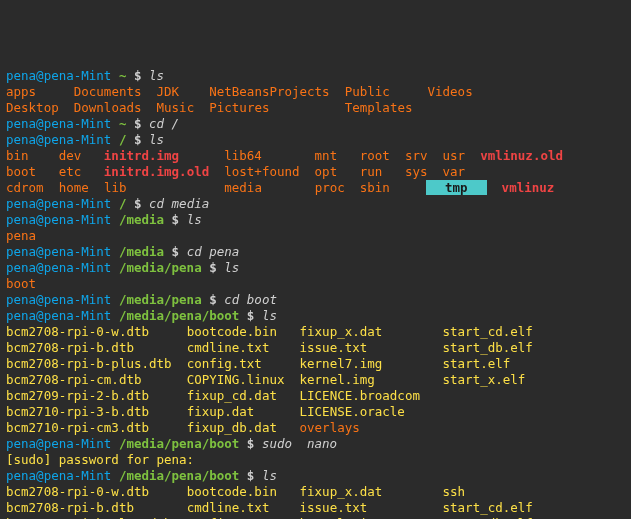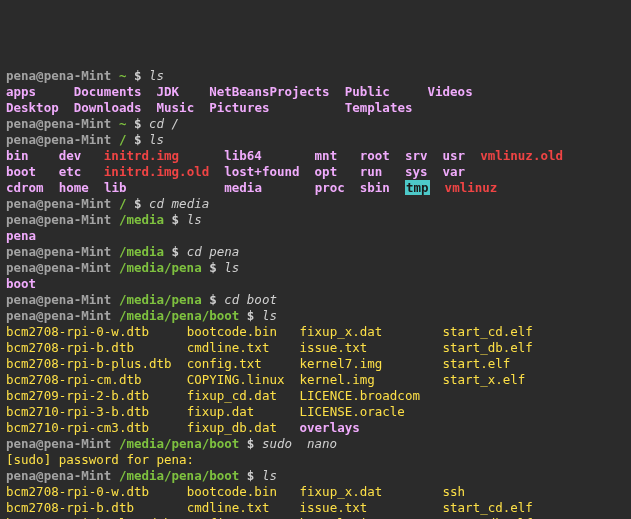--- a/index.html
+++ b/index.html
@@ -8,27 +8,27 @@
     font-family: "DejaVu Sans Mono", "Consolas", monospace;
     font-size: 12.5px;
     line-height: 16px;
     color: #d0d0d0;
     width: 631px;
     height: 519px;
     padding: 4px 6px;
     overflow: hidden;
     white-space: pre;
   }
-  .user { color: #a3a3a3; font-weight: bold; }
+  .user { color: #0ea5e9; font-weight: normal; }
   .path { color: #7ec13f; font-weight: bold; }
   .sep  { color: #d0d0d0; font-weight: bold; }
   .cmd  { color: #d0d0d0; font-style: italic; }
-  .dir  { color: #f0abfc; font-weight: bold; }
+  .dir  { color: #f97316; font-weight: normal; }
   .ln   { color: #ef4444; font-weight: bold; }
-  .hl   { background: #4dc9c9; color: #1a1a1a; font-weight: bold; padding: 0 1px; }
+  .hl   { background: #4dc9c9; color: #1a1a1a; font-weight: bold; padding: 0 19px; margin-left: 21px; }
   .file { color: #fde047; }
   .row  { display: block; }
 </style>
 </head>
 <body>
 
 
 
 <div id="term"><span class="row"><span class="user">pena@pena-Mint</span><span class="sep"> </span><span class="path">~</span><span class="sep"> $ </span><span class="cmd">ls</span></span><span class="row"><span class="dir">apps</span>     <span class="dir">Documents</span>  <span class="dir">JDK</span>    <span class="dir">NetBeansProjects</span>  <span class="dir">Public</span>     <span class="dir">Videos</span></span><span class="row"><span class="dir">Desktop</span>  <span class="dir">Downloads</span>  <span class="dir">Music</span>  <span class="dir">Pictures</span>          <span class="dir">Templates</span>  </span><span class="row"><span class="user">pena@pena-Mint</span><span class="sep"> </span><span class="path">~</span><span class="sep"> $ </span><span class="cmd">cd /</span></span><span class="row"><span class="user">pena@pena-Mint</span><span class="sep"> </span><span class="path">/</span><span class="sep"> $ </span><span class="cmd">ls</span></span><span class="row"><span class="dir">bin</span>    <span class="dir">dev</span>   <span class="ln">initrd.img</span>      <span class="dir">lib64</span>       <span class="dir">mnt</span>   <span class="dir">root</span>  <span class="dir">srv</span>  <span class="dir">usr</span>  <span class="ln">vmlinuz.old</span></span><span class="row"><span class="dir">boot</span>   <span class="dir">etc</span>   <span class="ln">initrd.img.old</span>  <span class="dir">lost+found</span>  <span class="dir">opt</span>   <span class="dir">run</span>   <span class="dir">sys</span>  <span class="dir">var</span>  </span><span class="row"><span class="dir">cdrom</span>  <span class="dir">home</span>  <span class="dir">lib</span>             <span class="dir">media</span>       <span class="dir">proc</span>  <span class="dir">sbin</span>  <span class="hl">tmp</span>  <span class="ln">vmlinuz</span></span><span class="row"><span class="user">pena@pena-Mint</span><span class="sep"> </span><span class="path">/</span><span class="sep"> $ </span><span class="cmd">cd media</span></span><span class="row"><span class="user">pena@pena-Mint</span><span class="sep"> </span><span class="path">/media</span><span class="sep"> $ </span><span class="cmd">ls</span></span><span class="row"><span class="dir">pena</span></span><span class="row"><span class="user">pena@pena-Mint</span><span class="sep"> </span><span class="path">/media</span><span class="sep"> $ </span><span class="cmd">cd pena</span></span><span class="row"><span class="user">pena@pena-Mint</span><span class="sep"> </span><span class="path">/media/pena</span><span class="sep"> $ </span><span class="cmd">ls</span></span><span class="row"><span class="dir">boot</span></span><span class="row"><span class="user">pena@pena-Mint</span><span class="sep"> </span><span class="path">/media/pena</span><span class="sep"> $ </span><span class="cmd">cd boot</span></span><span class="row"><span class="user">pena@pena-Mint</span><span class="sep"> </span><span class="path">/media/pena/boot</span><span class="sep"> $ </span><span class="cmd">ls</span></span><span class="row"><span class="file">bcm2708-rpi-0-w.dtb</span>     <span class="file">bootcode.bin</span>   <span class="file">fixup_x.dat</span>        <span class="file">start_cd.elf</span></span><span class="row"><span class="file">bcm2708-rpi-b.dtb</span>       <span class="file">cmdline.txt</span>    <span class="file">issue.txt</span>          <span class="file">start_db.elf</span></span><span class="row"><span class="file">bcm2708-rpi-b-plus.dtb</span>  <span class="file">config.txt</span>     <span class="file">kernel7.img</span>        <span class="file">start.elf</span></span><span class="row"><span class="file">bcm2708-rpi-cm.dtb</span>      <span class="file">COPYING.linux</span>  <span class="file">kernel.img</span>         <span class="file">start_x.elf</span></span><span class="row"><span class="file">bcm2709-rpi-2-b.dtb</span>     <span class="file">fixup_cd.dat</span>   <span class="file">LICENCE.broadcom</span></span><span class="row"><span class="file">bcm2710-rpi-3-b.dtb</span>     <span class="file">fixup.dat</span>      <span class="file">LICENSE.oracle</span></span><span class="row"><span class="file">bcm2710-rpi-cm3.dtb</span>     <span class="file">fixup_db.dat</span>   <span class="dir">overlays</span></span><span class="row"><span class="user">pena@pena-Mint</span><span class="sep"> </span><span class="path">/media/pena/boot</span><span class="sep"> $ </span><span class="cmd">sudo  nano</span></span><span class="row"><span class="file">[sudo] password for pena: </span></span><span class="row"><span class="user">pena@pena-Mint</span><span class="sep"> </span><span class="path">/media/pena/boot</span><span class="sep"> $ </span><span class="cmd">ls</span></span><span class="row"><span class="file">bcm2708-rpi-0-w.dtb</span>     <span class="file">bootcode.bin</span>   <span class="file">fixup_x.dat</span>        <span class="file">ssh</span></span><span class="row"><span class="file">bcm2708-rpi-b.dtb</span>       <span class="file">cmdline.txt</span>    <span class="file">issue.txt</span>          <span class="file">start_cd.elf</span></span><span class="row"><span class="file">bcm2708-rpi-b-plus.dtb</span>  <span class="file">config.txt</span>     <span class="file">kernel7.img</span>        <span class="file">start_db.elf</span></span></div>
 

